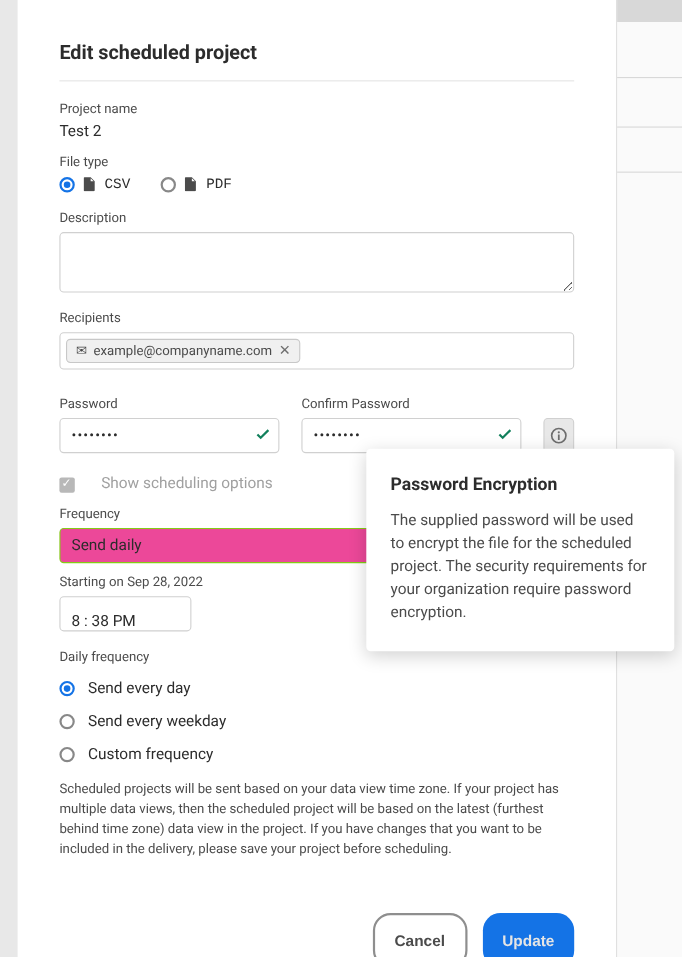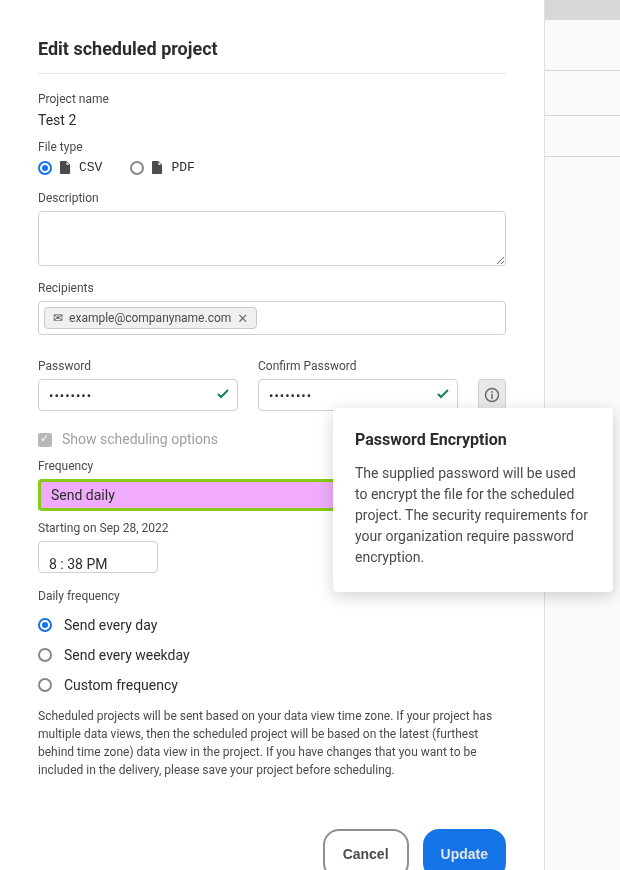--- a/index.html
+++ b/index.html
@@ -35,21 +35,21 @@
       right: 0;
       height: 20px;
       background: #d8d8d8;
     }
     .hr1 { position: absolute; top: 70px; left: 545px; right: 0; height: 1px; background: #d8d8d8;}
     .hr2 { position: absolute; top: 115px; left: 545px; right: 0; height: 1px; background: #d8d8d8;}
     .hr3 { position: absolute; top: 156px; left: 545px; right: 0; height: 1px; background: #d8d8d8;}
     .modal {
       position: absolute;
       top: 0;
-      left: 0;
+      left: 16px;
       width: 545px;
       height: 870px;
       background: #fff;
       border-right: 1px solid #e0e0e0;
       padding: 38px 38px 30px 38px;
       font-size: 13px;
       color: #4b4b4b;
     }
     .title {
       font-size: 18px;
@@ -183,21 +183,21 @@
       display: flex;
       align-items: center;
       justify-content: center;
       align-self: flex-end;
       cursor: pointer;
       color: #6e6e6e;
     }
     .sched-opts {
       display: flex;
       align-items: flex-end;
-      gap: 10px;
+      gap: 24px;
       margin-top: 20px;
       margin-bottom: 10px;
     }
     .checkbox {
       width: 14px;
       height: 14px;
       border-radius: 2px;
       background: #b8b8b8;
       position: relative;
       flex-shrink: 0;
@@ -210,29 +210,29 @@
       top: -1px;
       left: 2px;
     }
     .sched-label {
       color: #a0a0a0;
       font-size: 14px;
     }
     .select {
       width: 100%;
       height: 32px;
-      border: 3px solid #84cc16;
+      border: 1px solid #84cc16;
       border-radius: 4px;
       padding: 0 10px;
       font-size: 14px;
       color: #2c2c2c;
       position: relative;
       display: flex;
       align-items: center;
-      background: #f0abfc;
+      background: #ec4899;
     }
     .select::after {
       content: "⌄";
       position: absolute;
       right: 10px;
       top: 4px;
       font-size: 16px;
       color: #6e6e6e;
     }
     .date-row {

